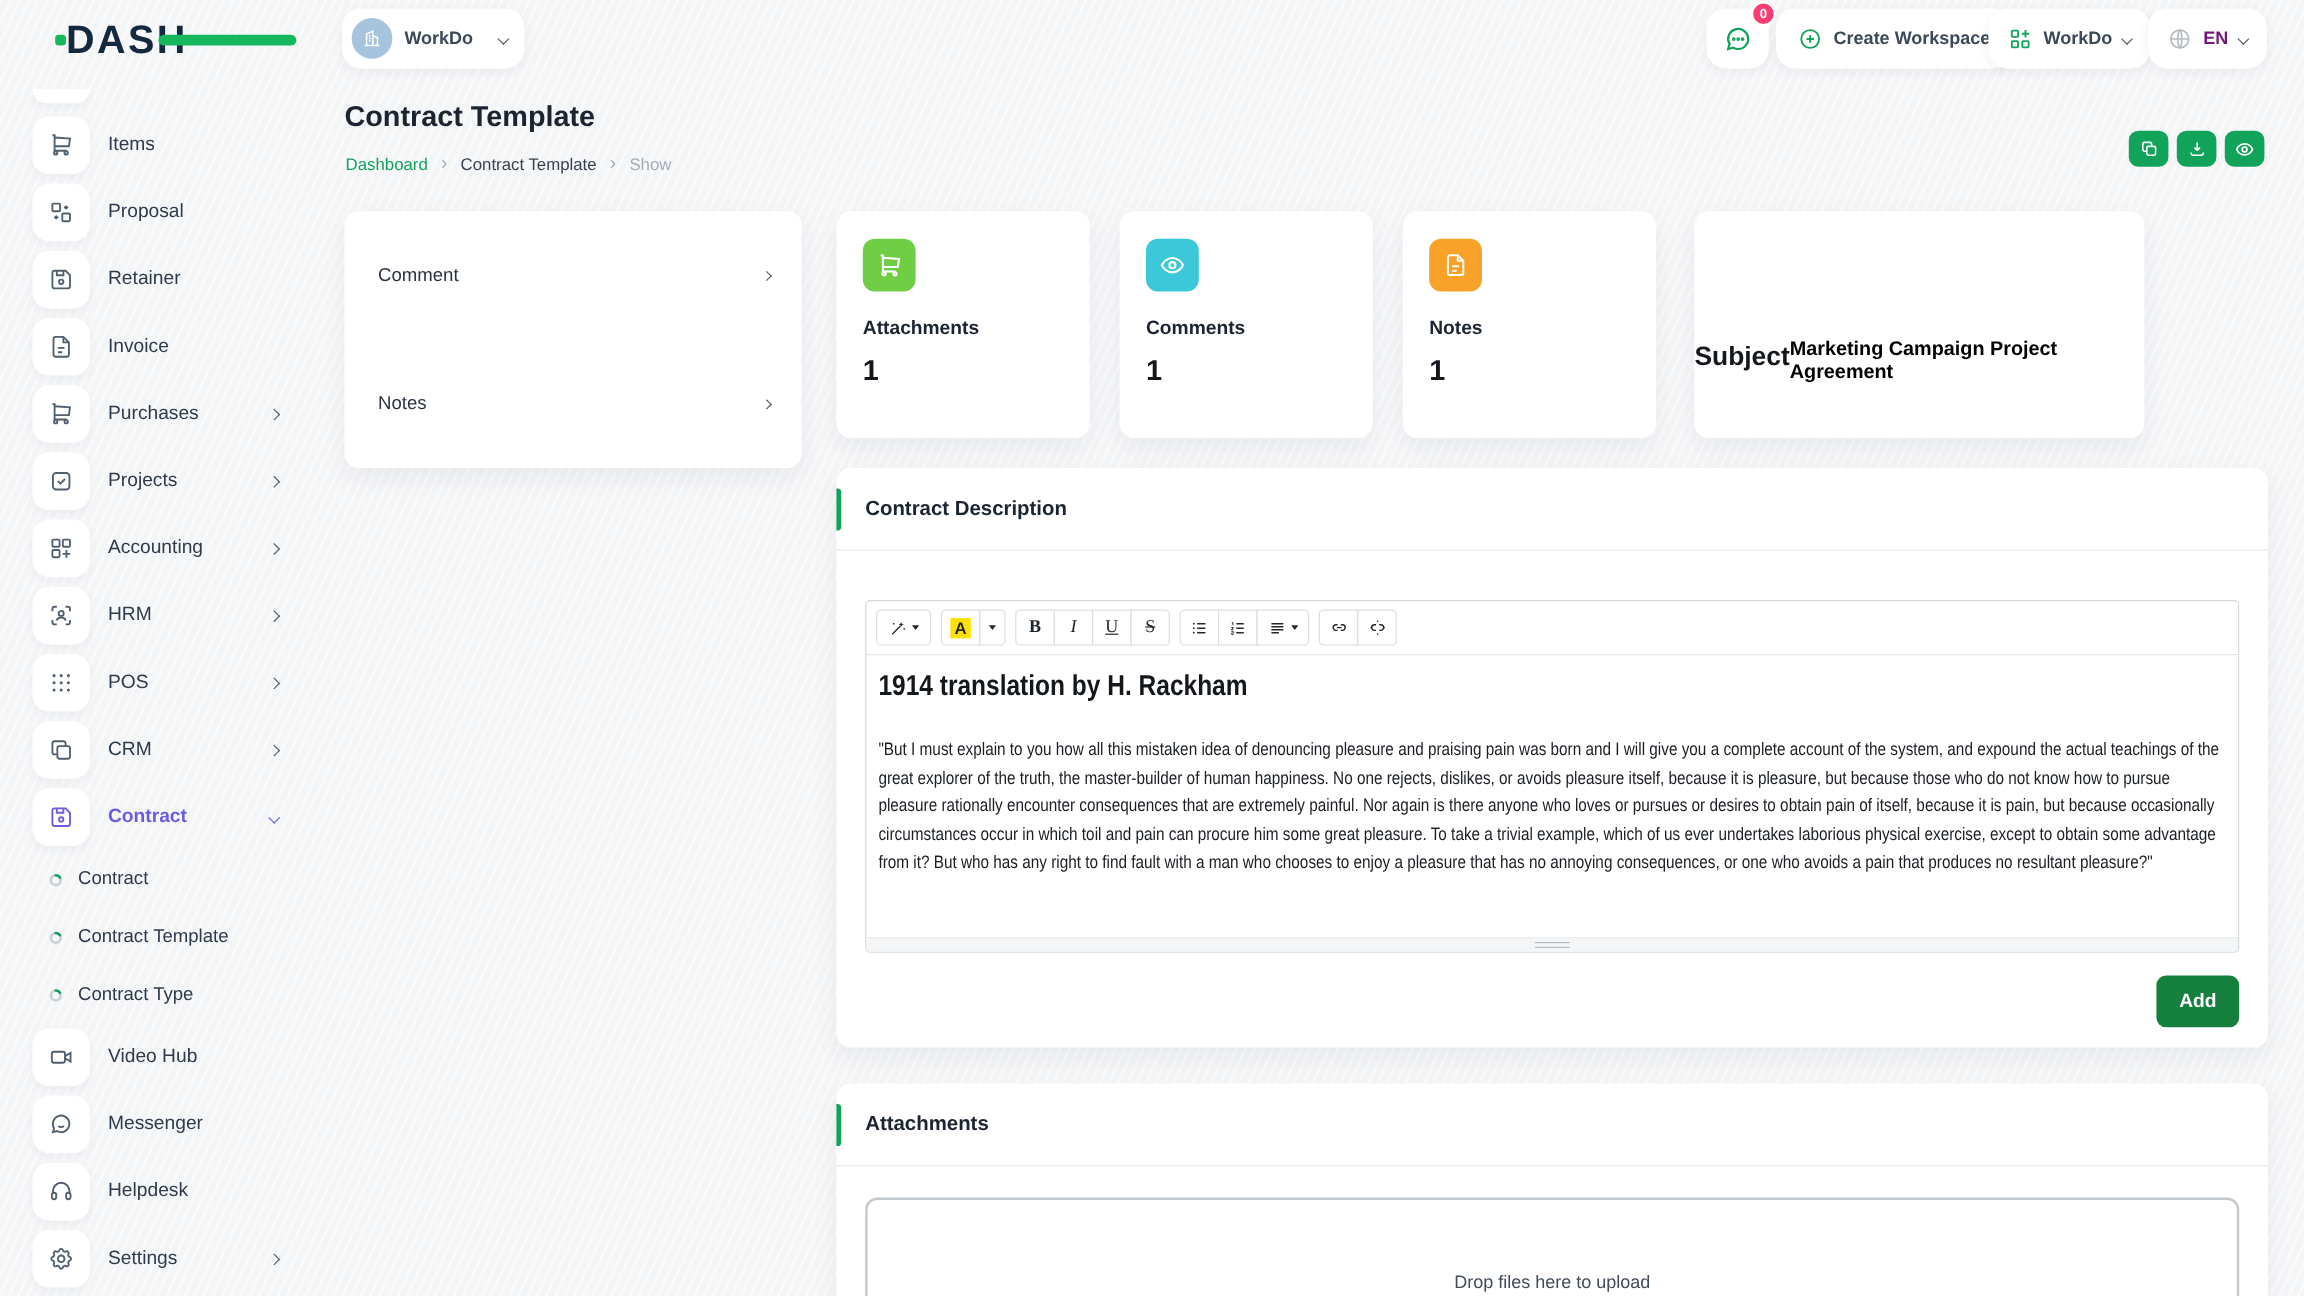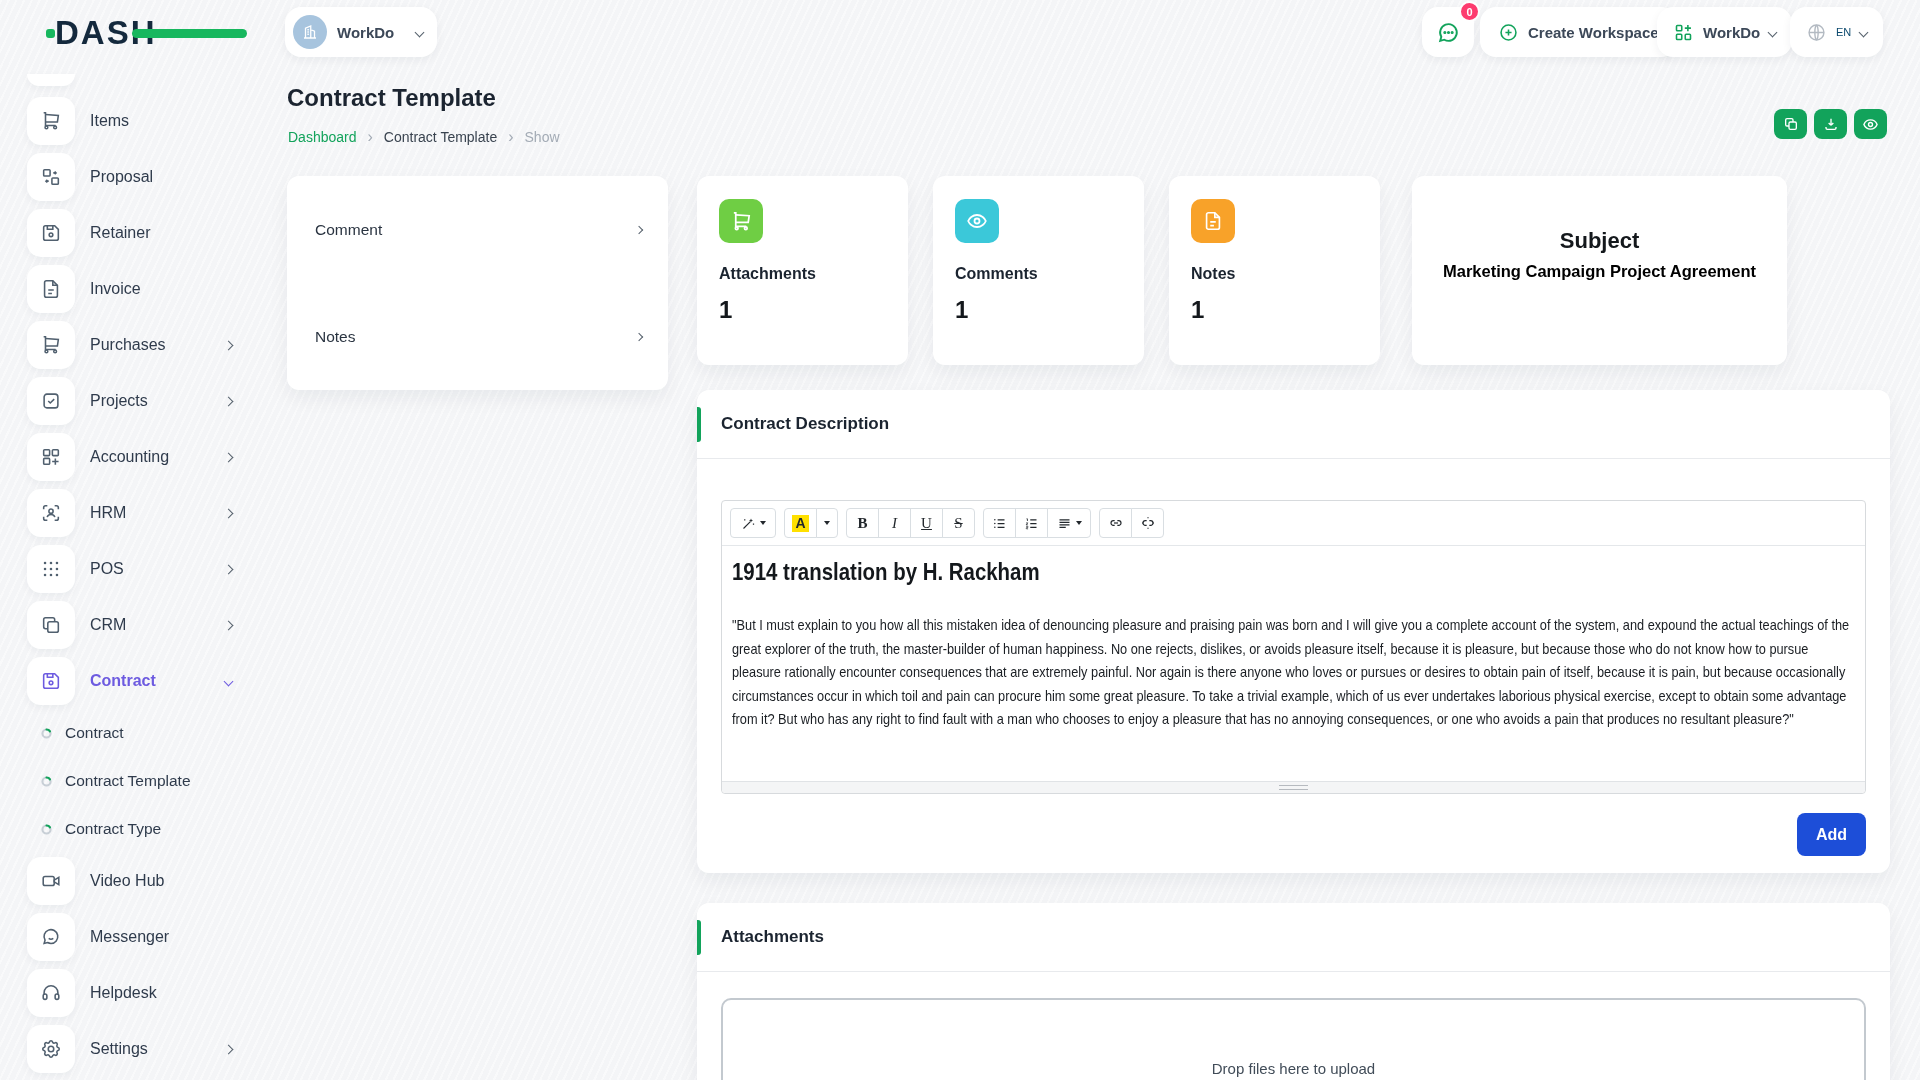--- a/index.html
+++ b/index.html
@@ -23,21 +23,21 @@
   .ws-label { margin-left:10px; font-size:15px; font-weight:600; color:#3c4858; flex:1; }
   .chev { display:inline-block; width:7px; height:7px; border-right:1.8px solid currentColor; border-bottom:1.8px solid currentColor; transform:rotate(45deg); color:#55606c; }
   .chev.right { transform:rotate(-45deg); }
   .chat-pill { left:1422px; width:52px; justify-content:center; }
   .badge { position:absolute; top:-6px; right:-6px; min-width:21px; height:21px; border-radius:11px; background:#fd3c6f;
     border:2px solid #fff; color:#fff; font-size:11px; font-weight:700; display:flex; align-items:center; justify-content:center; }
   .create-pill { left:1480px; padding:0 18px; gap:9px; }
   .pill-label { font-size:15px; font-weight:600; color:#3c4858; }
   .workdo-pill { left:1657px; padding:0 16px; gap:9px; }
   .en-pill { left:1790px; padding:0 16px; gap:9px; }
-  .en-text { font-size:11px; font-weight:400; color:#0c4a6e; }
+  .en-text { font-size:15px; font-weight:700; color:#701a75; }
 
   
   .sb-item { position:absolute; left:27px; width:207px; height:48px; display:flex; align-items:center; cursor:pointer; }
   .tile { width:48px; height:48px; border-radius:14px; background:#fff; box-shadow:0 3px 8px rgba(23,39,54,.05);
     display:flex; align-items:center; justify-content:center; flex:0 0 48px; }
   .sb-label { margin-left:15px; font-size:16px; font-weight:500; color:#2f3b4c; flex:1; }
   .sb-item .chev { margin-right:2px; }
   .sb-item.purple .sb-label { color:#6d5be0; font-weight:600; }
   .sb-item.purple .chev { color:#6d5be0; }
   .sb-sub { position:absolute; left:40px; width:200px; height:40px; display:flex; align-items:center; cursor:pointer; }
@@ -64,21 +64,21 @@
   .nav-row.active .chev { color:#fff; }
 
   
   .stat-card { top:176px; width:211px; height:189px; background:#fff; border-radius:12px;
     box-shadow:0 8px 20px rgba(23,39,54,.06); padding:23px 22px; }
   .stat-icon { width:44px; height:44px; border-radius:10px; display:flex; align-items:center; justify-content:center; }
   .tile-lime { background:#6fce44; } .tile-cyan { background:#3bc8d9; } .tile-orange { background:#f8a229; }
   .stat-label { margin-top:22px; font-size:16px; font-weight:600; color:#1b2430; }
   .stat-value { margin-top:13px; font-size:24px; font-weight:700; color:#14181c; }
   .subject-card { left:1412px; top:176px; width:375px; height:189px; background:#fff; border-radius:12px;
-    box-shadow:0 8px 20px rgba(23,39,54,.06); display:flex; flex-direction:column; align-items:center; padding-top:52px; }
+    box-shadow:0 8px 20px rgba(23,39,54,.06); display:flex; flex-direction:row; align-items:center; padding-top:52px; }
   .subject-title { font-size:22px; font-weight:700; color:#14181c; }
   .subject-value { margin-top:8px; font-size:16.5px; font-weight:700; color:#000000; }
 
   
   .panel { background:#fff; border-radius:12px; box-shadow:0 8px 20px rgba(23,39,54,.06); position:absolute; }
   .desc-panel { left:697px; top:390px; width:1193px; height:483px; }
   .attach-panel { left:697px; top:903px; width:1193px; height:200px; }
   .accent { position:absolute; left:0; top:17px; width:4px; height:35px; background:#12a35b; border-radius:0 3px 3px 0; }
   .panel-header { position:absolute; left:24px; top:0; height:68px; display:flex; align-items:center;
     font-size:17px; font-weight:700; color:#1b2430; }
@@ -100,21 +100,21 @@
   .t-under { text-decoration:underline; font-family:"Liberation Serif", serif; font-size:15px; }
   .t-strike { text-decoration:line-through; font-family:"Liberation Serif", serif; font-size:15px; }
   .t-color { font-weight:700; background:#ffe000; padding:0 3px; line-height:17px; font-size:14px; }
   .note-content { height:235px; padding:12px 10px; overflow:hidden; cursor:text; }
   .condensed { width:1323px; transform:scaleX(0.851); transform-origin:0 0; }
   .note-h { font-size:24px; font-weight:700; color:#14181c; }
   .note-p { margin-top:27px; font-size:15px; line-height:23.5px; color:#1a1e23; }
   .statusbar { height:12px; background:#f4f5f6; border-top:1px solid #e0e3e6; border-radius:0 0 4px 4px;
     display:flex; align-items:center; justify-content:center; cursor:ns-resize; }
   .handle { width:29px; height:5px; border-top:1.6px solid #b6babf; border-bottom:1.6px solid #b6babf; }
-  .add-btn { position:absolute; right:24px; top:423px; width:69px; height:43px; border-radius:8px; background:#1d4ed8;
+  .add-btn { position:absolute; right:24px; top:423px; width:69px; height:43px; border-radius:8px; background:#15803d;
     color:#fff; font-size:16px; font-weight:600; display:flex; align-items:center; justify-content:center; cursor:pointer; }
 
   
   .dropzone { position:absolute; left:24px; top:95px; width:1145px; height:140px; border:2px solid #c3c9cf;
     border-radius:10px; display:flex; align-items:center; justify-content:center; cursor:pointer; }
   .drop-text { font-size:15px; color:#414c58; }
 
   svg { display:block; }
 </style>
 </head>

